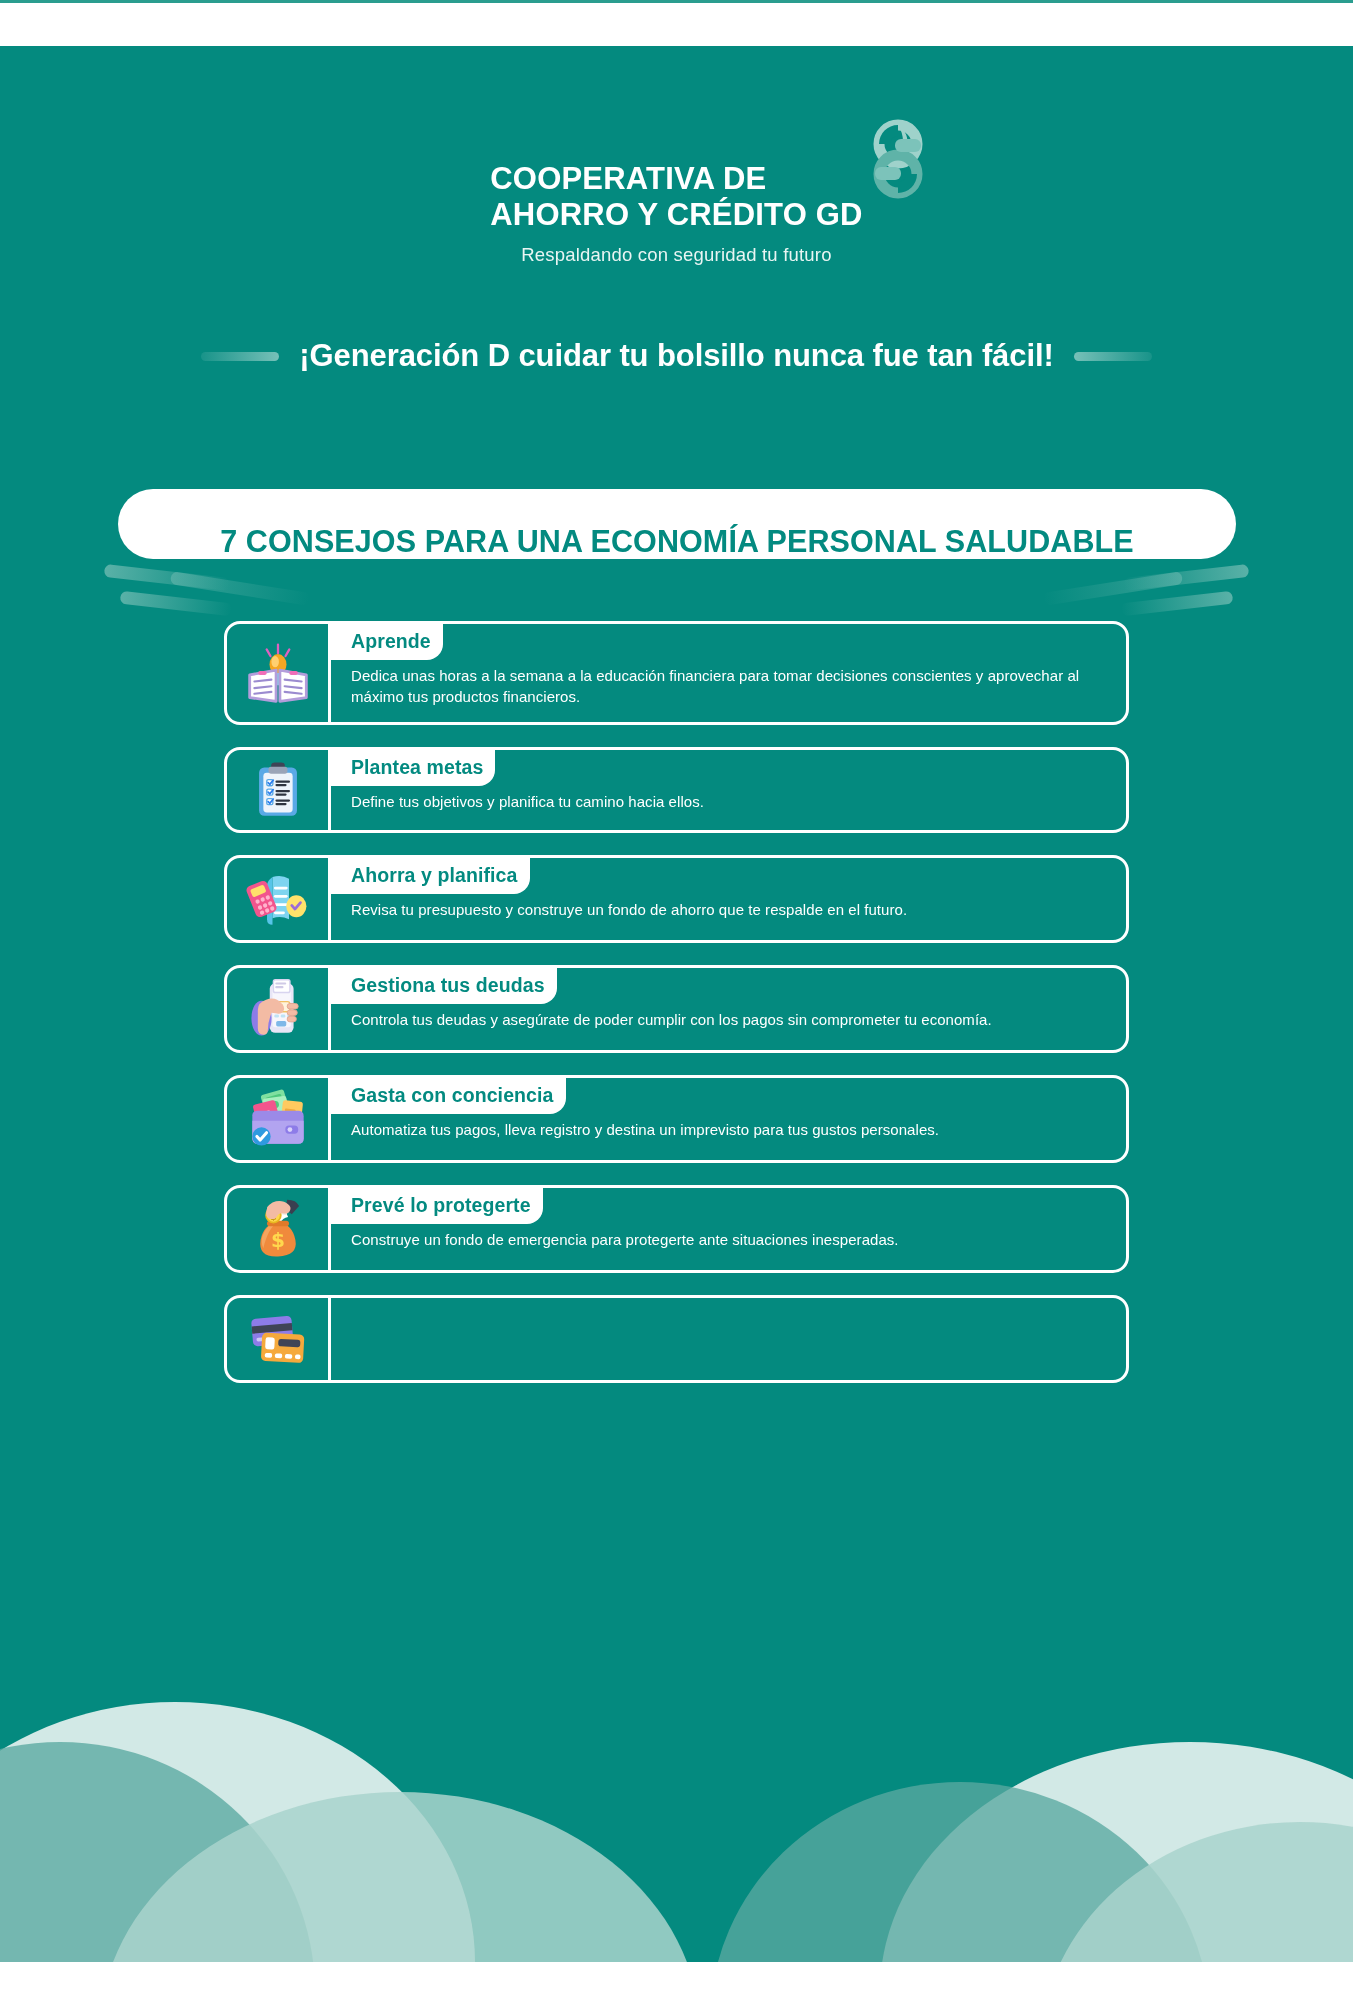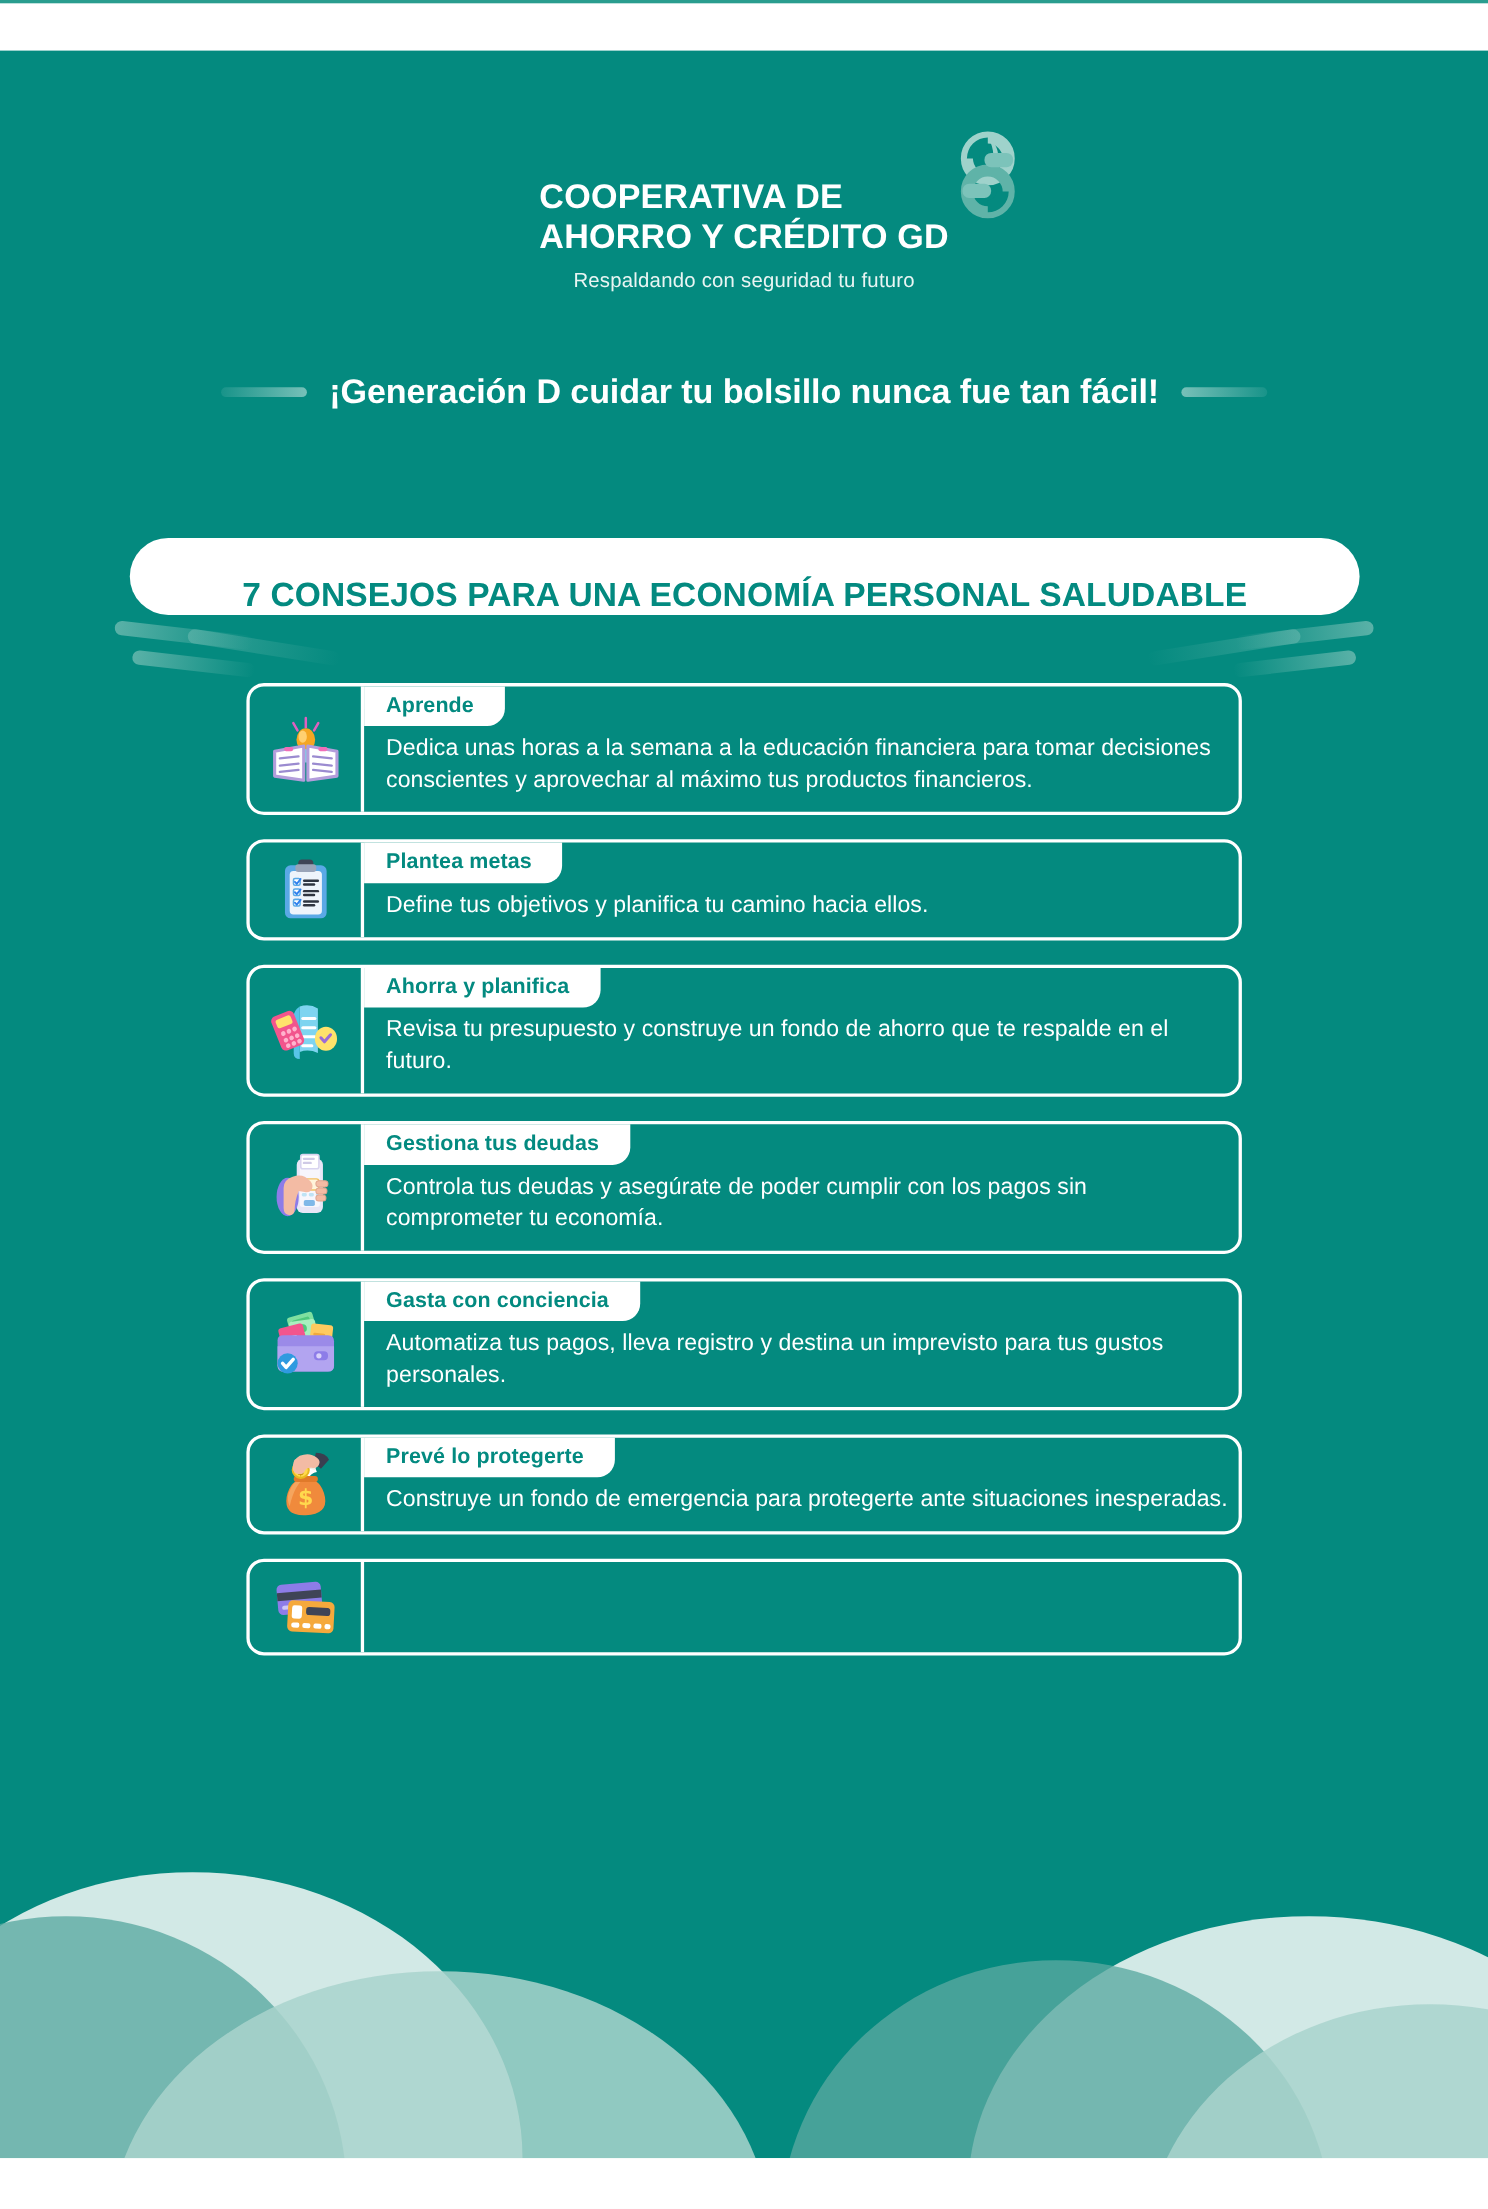--- a/index.html
+++ b/index.html
@@ -179,28 +179,28 @@
     position: relative;
     flex: 1 1 auto;
     padding: 0;
   }
   .tip-label {
     display: inline-block;
     background: #ffffff;
     color: #038a80;
     font-size: 19.5px;
     font-weight: bold;
-    padding: 7px 28px 8px 20px;
+    padding: 7px 12px 8px 20px;
     border-bottom-right-radius: 16px;
     letter-spacing: 0.1px;
     line-height: 1.1;
   }
   .tip-text {
     color: #ffffff;
-    font-size: 21px;
+    font-size: 15px;
     line-height: 1.38;
     padding: 6px 8px 14px 20px;
     letter-spacing: 0.05px;
   }
 
   
   .footer-waves {
     position: absolute;
     bottom: 0; left: 0;
     width: 1353px;

